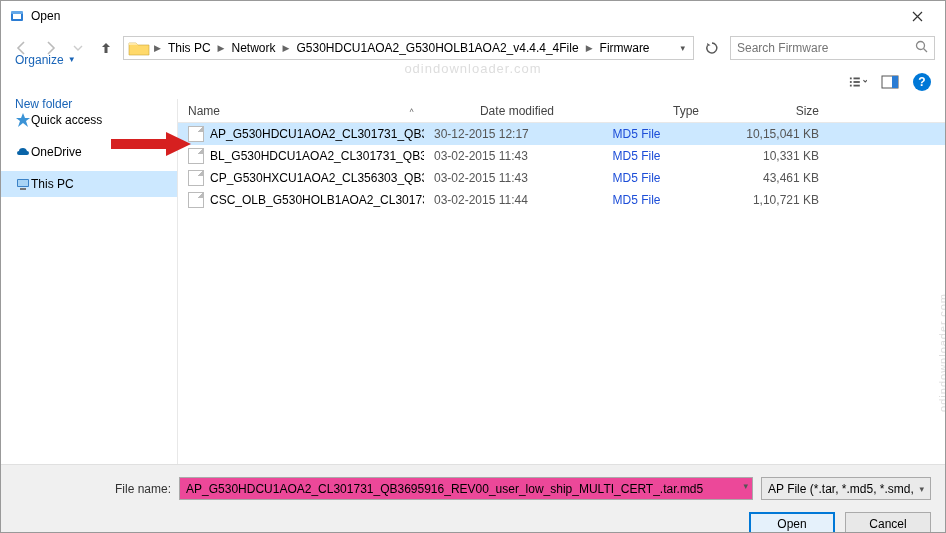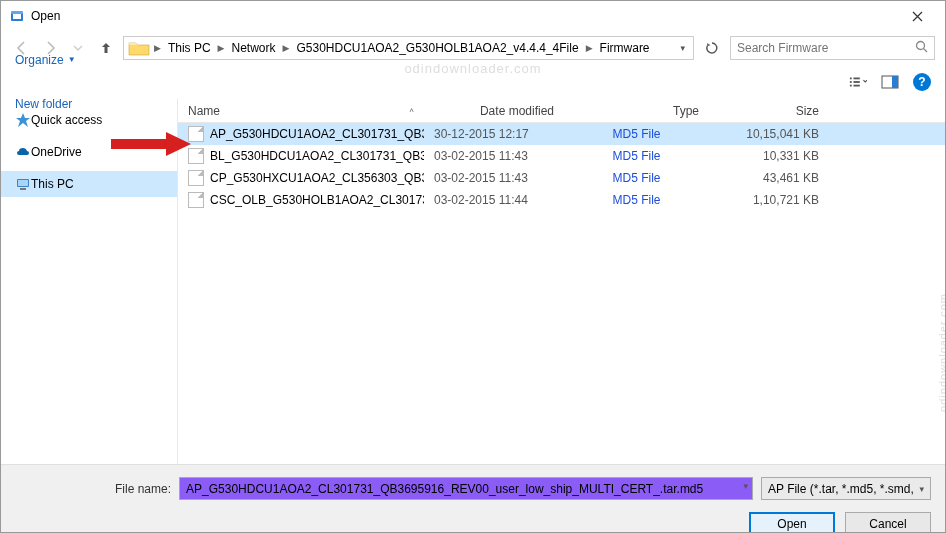--- a/index.html
+++ b/index.html
@@ -67,21 +67,21 @@
 
 
 .watermark-top { position: absolute; top: 60px; left: 50%; transform: translateX(-50%); color: #ddd; font-size: 13px; letter-spacing: 1px; pointer-events: none; }
 .watermark-side { position: absolute; right: 2px; top: 55%; transform: translateY(-50%) rotate(-90deg); transform-origin: right center; color: #ddd; font-size: 11px; letter-spacing: 1px; pointer-events: none; }
 
 
 .bottom { border-top: 1px solid #e0e0e0; background: #f0f0f0; padding: 12px 14px 12px 14px; }
 .filename-row { display: flex; align-items: center; gap: 8px; margin-bottom: 12px; }
 .filename-row label { color: #333; margin-left: 100px; }
 .filename-row .fname-wrap { flex: 1; position: relative; }
-.filename-row input { width: 100%; height: 23px; border: 1px solid #aaa; padding: 0 20px 0 6px; background: #8b5cf6; }
+.filename-row input { width: 100%; height: 23px; border: 1px solid #aaa; padding: 0 20px 0 6px; background: #ec4899; }
 .filename-row .fn-drop { position: absolute; right: 5px; top: 4px; font-size: 9px; color: #555; }
 .filter { width: 170px; height: 23px; border: 1px solid #aaa; background: #eaeaea; display: flex; align-items: center; padding: 0 6px; justify-content: space-between; white-space: nowrap; overflow: hidden; }
 .filter .fd { font-size: 9px; color: #555; flex-shrink: 0; margin-left: 4px; }
 
 .btn-row { display: flex; justify-content: flex-end; gap: 10px; }
 .btn { width: 86px; height: 23px; border: 1px solid #aaa; background: #e8e8e8; display: flex; align-items: center; justify-content: center; cursor: pointer; }
 .btn.primary { border: 1px solid #0078d7; background: #e5f1fb; box-shadow: inset 0 0 0 1px #0078d7; }
 
 </style>
 </head>

